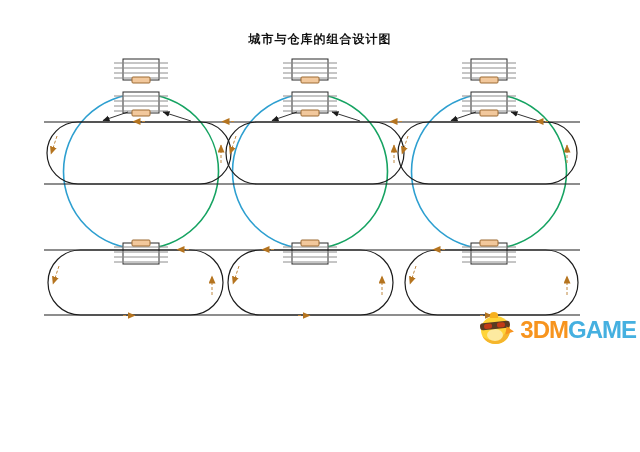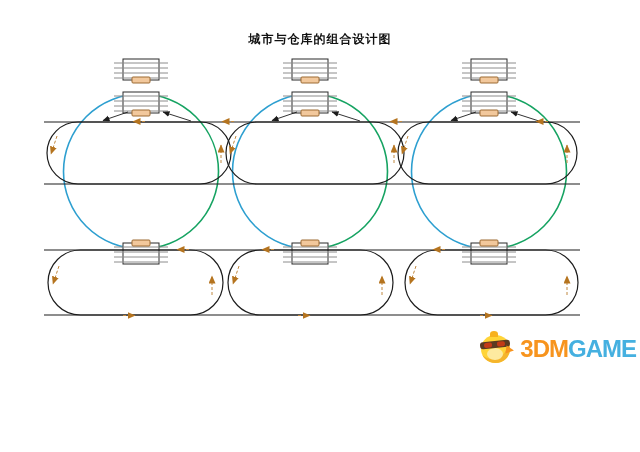--- a/index.html
+++ b/index.html
@@ -8,21 +8,21 @@
     font-family:"Liberation Sans",sans-serif;
     text-decoration:underline;
   }
   .page-title{
     position:absolute;top:31px;left:0;right:0;text-align:center;
     font-family:"Liberation Serif","DejaVu Serif",serif;
     font-weight:bold;font-size:12px;color:#111;letter-spacing:1px;
   }
   svg.diagram{position:absolute;left:0;top:0;}
   .watermark{
-    position:absolute;right:4px;bottom:1px;height:36px;
+    position:absolute;right:4px;bottom:20px;height:36px;
     display:flex;align-items:center;gap:2px;
   }
   .chick{position:relative;width:40px;height:34px;}
   .chick .body{
     position:absolute;left:3px;top:3px;width:29px;height:28px;border-radius:50%;
     background:#ffd438;box-shadow:inset -3px -4px 0 #f5b52c;
   }
   .chick .belly{
     position:absolute;left:9px;top:16px;width:16px;height:12px;border-radius:50%;
     background:#fdeaa0;

